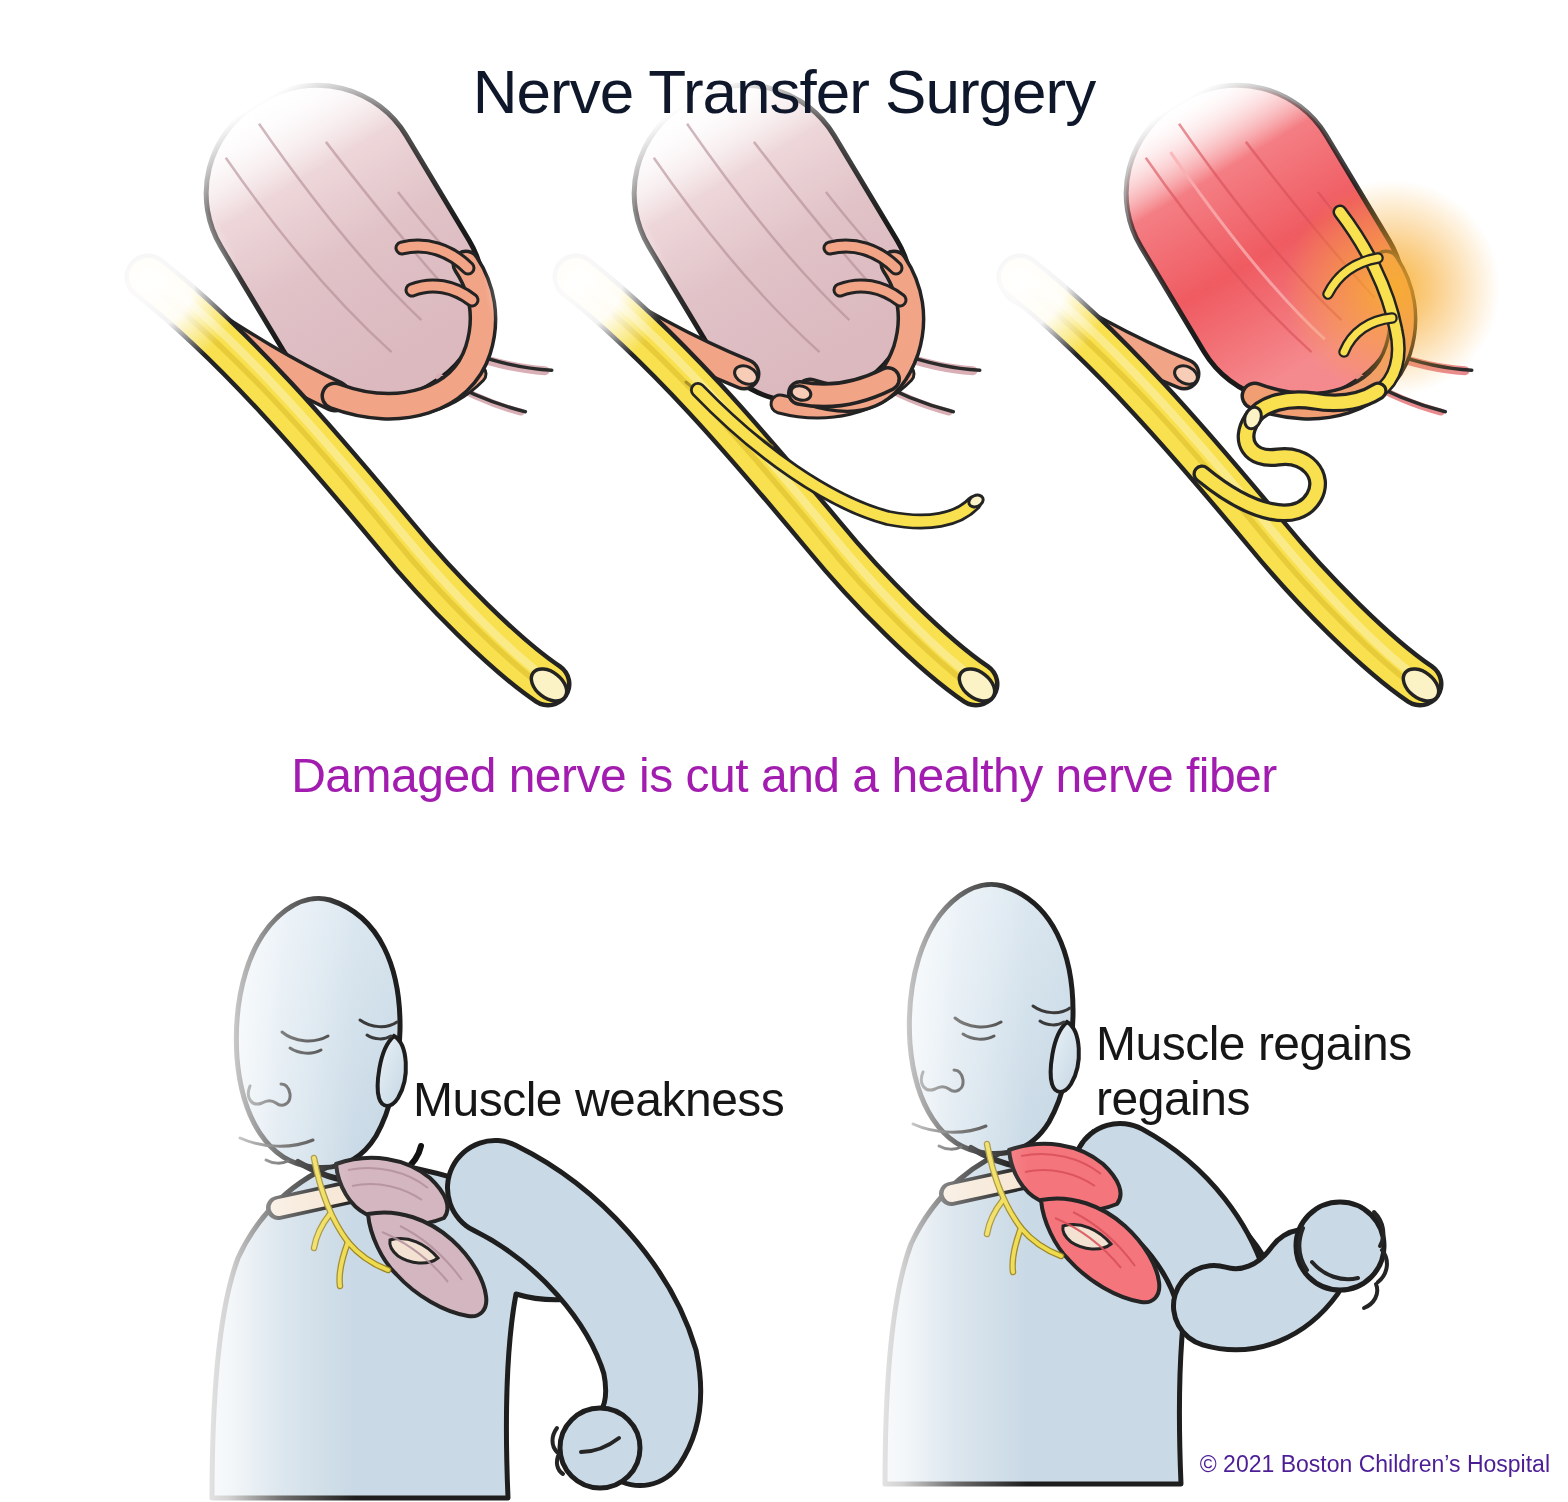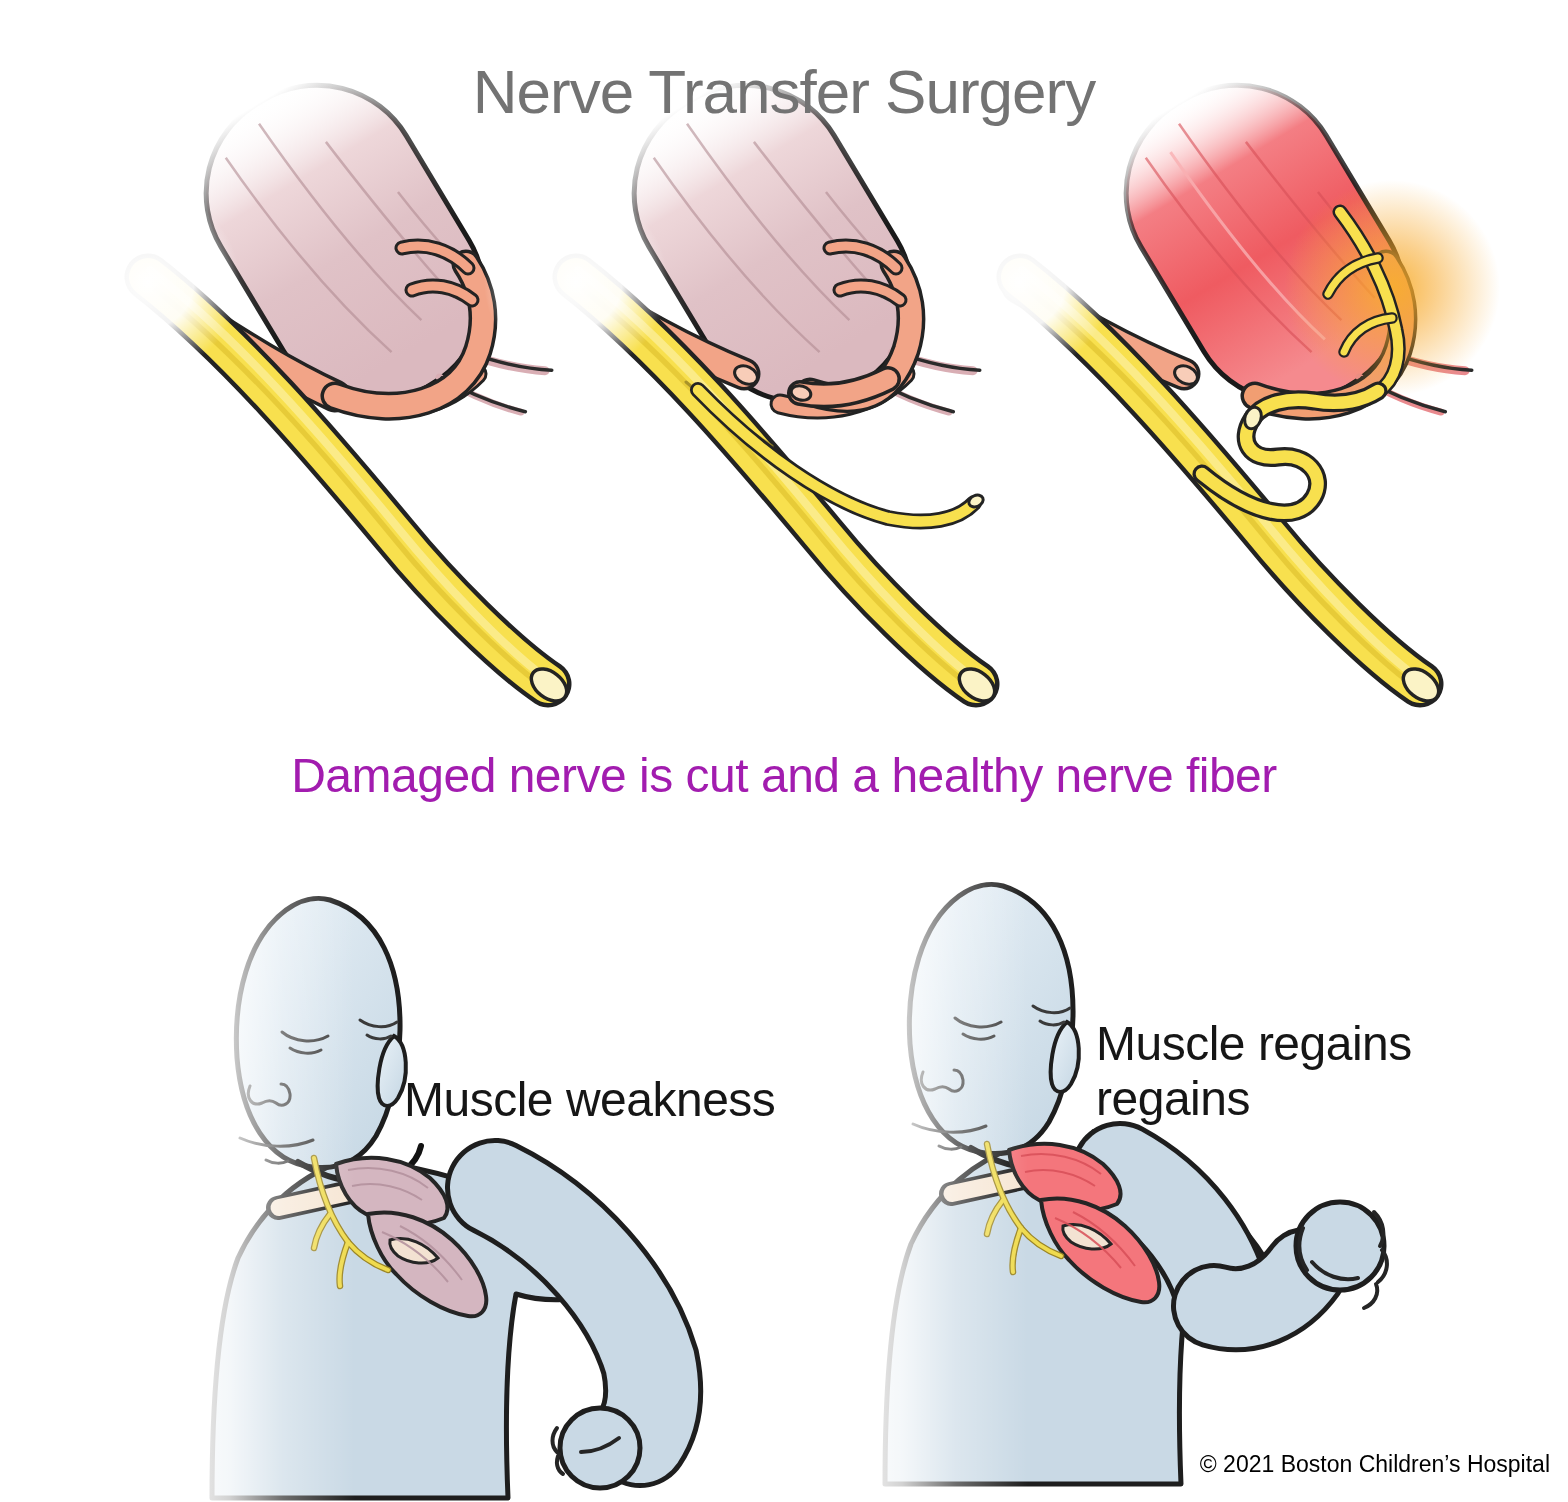--- a/index.html
+++ b/index.html
@@ -1,28 +1,28 @@
 <!DOCTYPE html>
 <html><head>
 <meta charset="utf-8">
 <style>
   html,body{margin:0;padding:0;background:#fff;}
   .page{position:relative;width:1568px;height:1502px;background:#ffffff;overflow:hidden;
         font-family:"Liberation Sans", sans-serif;color:#1b1b1b;}
   .art{position:absolute;left:0;top:0;}
   .title{position:absolute;left:0;top:56px;width:100%;text-align:center;
-         font-size:62px;letter-spacing:-1px;font-weight:400;color:#737373;}
+         font-size:62px;letter-spacing:-1px;font-weight:400;color:#0f172a;}
   .caption{position:absolute;left:0;top:745px;width:100%;text-align:center;
            font-size:48px;line-height:1.30;letter-spacing:-0.5px;color:#a21caf;}
   .caption span{display:block;}
   .lbl{position:absolute;font-size:48px;letter-spacing:-0.5px;color:#161616;margin-top:12px;}
-  .lbl-weak{left:404px;top:1060px;}
+  .lbl-weak{left:413px;top:1060px;}
   .lbl-regain{left:1096px;top:1005px;line-height:1.14;}
   .lbl-regain span{display:block;}
-  .copyright{position:absolute;right:18px;top:1451px;font-size:23px;color:#000000;}
+  .copyright{position:absolute;right:18px;top:1451px;font-size:23px;color:#4c1d95;}
   svg *{vector-effect:none;}
   :root{--mf:#D4B6C0;--ms:#B2909C;}
 </style>
 </head>
 <body>
 
 <div class="page">
 
 <svg class="art" width="1568" height="1502" viewBox="0 0 1568 1502" xmlns="http://www.w3.org/2000/svg">
   <defs>

